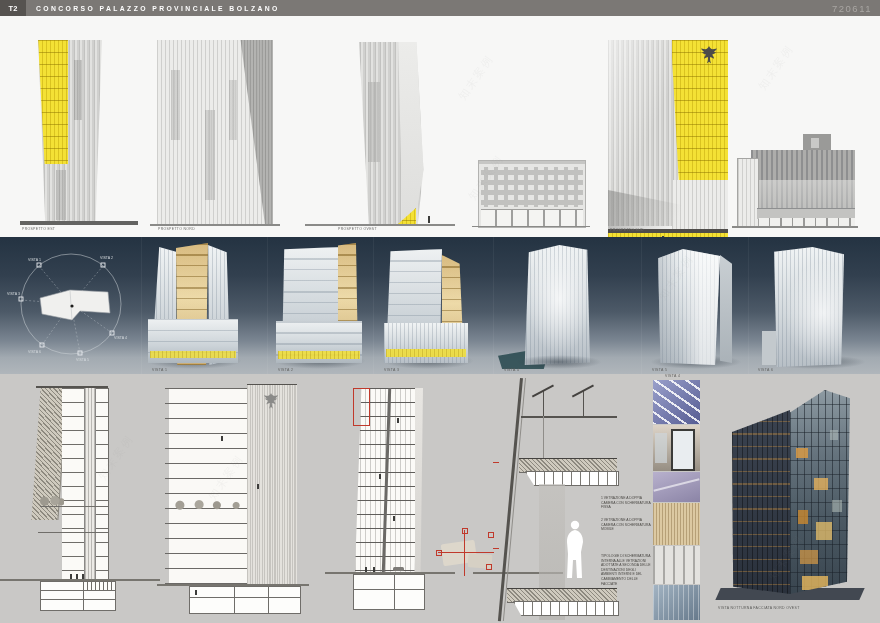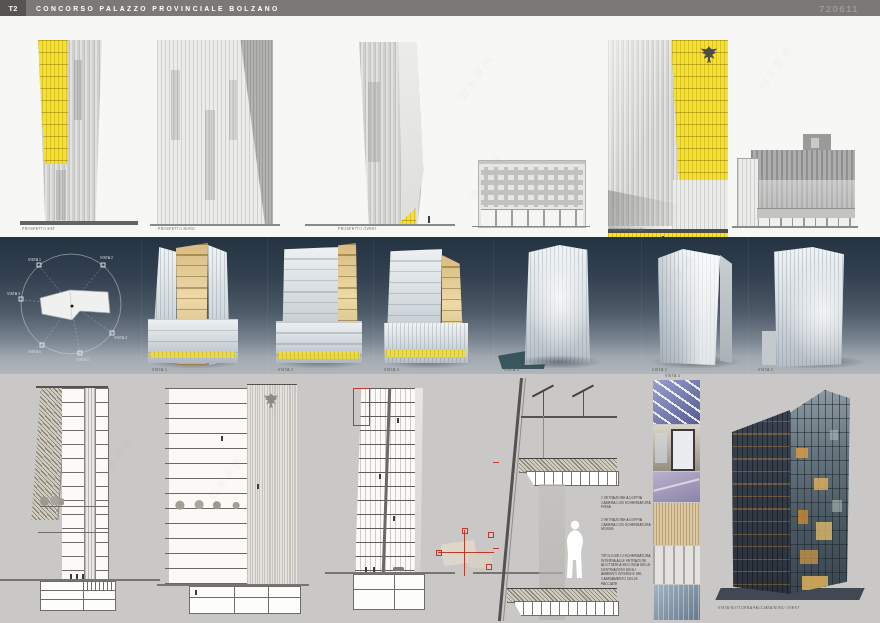--- a/index.html
+++ b/index.html
@@ -20,21 +20,21 @@
   .tshadow{background:radial-gradient(ellipse at center,rgba(35,45,55,.5),rgba(0,0,0,0) 70%);}
   
   .tinyLabel{font-size:3.5px;color:#6b6b69;letter-spacing:.3px;}
   .viewLabel{font-size:3.5px;color:#5d5d5b;letter-spacing:.4px;}
   .noteText{font-size:3.4px;color:#4a4844;line-height:1.35;}
   .watermark{font-size:11px;color:#8a8a8a;opacity:.07;transform:rotate(-55deg);letter-spacing:2px;white-space:nowrap;}
   
   #hdr{left:0;top:0;width:880px;height:16px;background:#7b7875;}
   #hdrTag{left:0;top:0;width:26px;height:16px;background:#565350;color:#fff;font-size:7.5px;font-weight:bold;display:flex;align-items:center;justify-content:center;}
   #hdrTitle{left:36px;top:4.5px;color:#fdfdfd;font-size:6.8px;font-weight:bold;letter-spacing:2.4px;}
-  #hdrCode{right:21px;top:2.5px;color:#a9a6a3;font-size:9.5px;letter-spacing:1.5px;}
+  #hdrCode{right:8px;top:2.5px;color:#a9a6a3;font-size:9.5px;letter-spacing:1.5px;}
   
   #topBand{left:0;top:16px;width:880px;height:221px;background:#f7f7f6;}
   #midBand{left:0;top:237px;width:880px;height:137px;background:linear-gradient(180deg,#243342 0%,#32404f 28%,#4d5a68 55%,#7b8692 76%,#a2aab1 88%,#b0b6bb 100%);}
   #botBand{left:0;top:374px;width:880px;height:249px;background:#c9c8c6;}
   .seam{width:1px;height:137px;background:rgba(255,255,255,.05);}
   .groundBar{background:#636361;}
   .groundLine{background:#8a8a88;}
   .secLine{background:#77756f;}
   .redBox{border:1.2px solid #c0392b;}
 </style>

